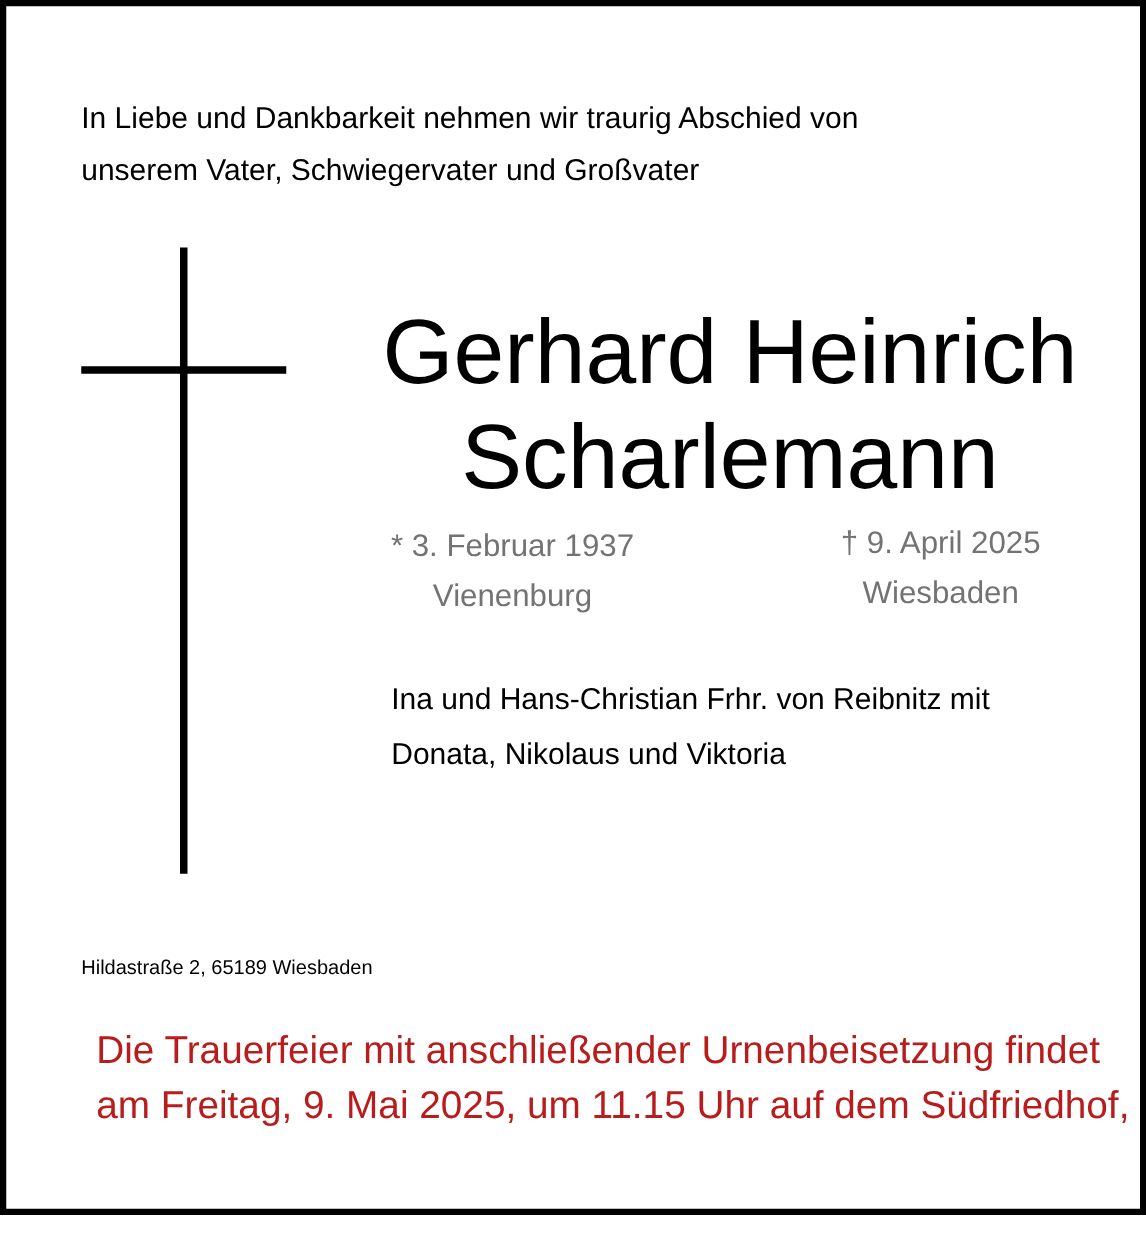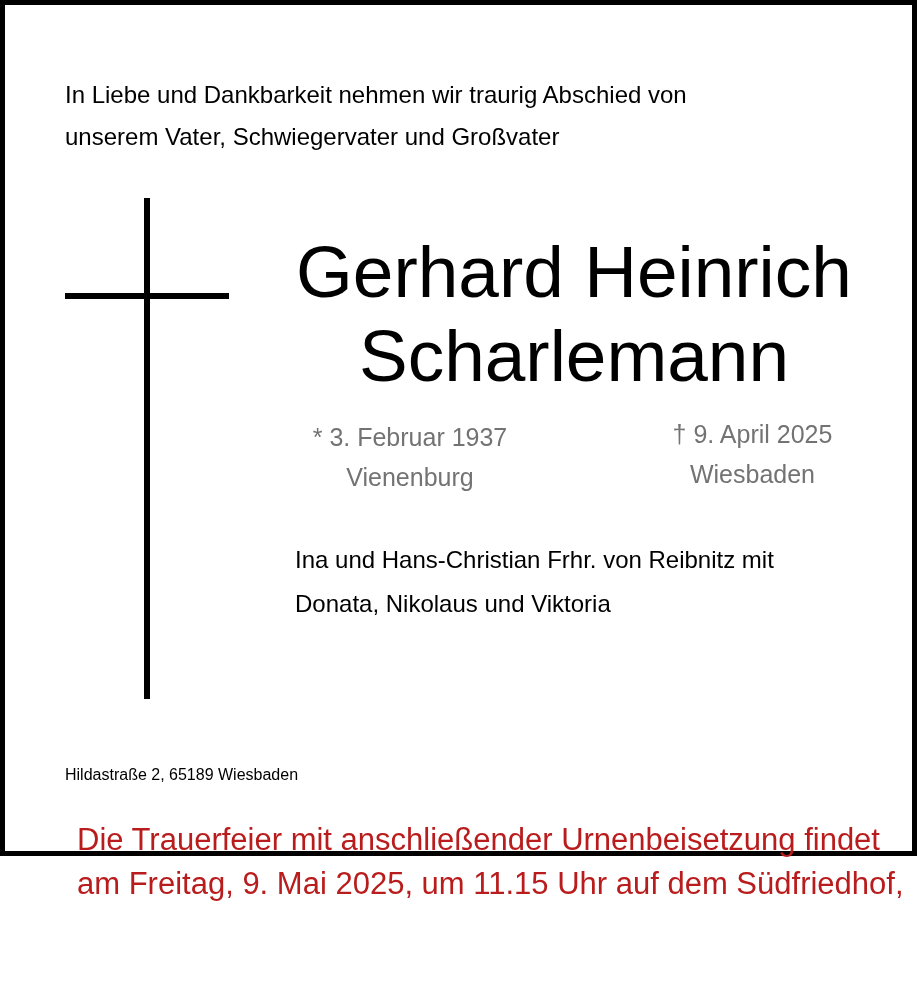--- a/index.html
+++ b/index.html
@@ -1,41 +1,41 @@
 <!DOCTYPE html>
 <html><head>
   <meta charset="utf-8">
   <style>
     html, body { margin: 0; padding: 0; background: #ffffff; }
     body { width: 917px; height: 1000px; position: relative; overflow: hidden; }
     .frame {
-      position: absolute; left: 0; top: 0; width: 917px; height: 856px;
+      position: absolute; left: 0; top: 0; width: 917px; height: 972px;
       box-sizing: border-box; border: 5px solid #000000; background: #ffffff;
     }
     .txt {
       position: absolute; margin: 0; color: #000000;
       font-family: "Liberation Sans", sans-serif; font-size: 16px;
       white-space: nowrap; line-height: 1;
     }
     .intro { left: 60px; top: 69px; line-height: 42px; font-size: 24px; }
     .intro span { display: block; }
     .cross-v { position: absolute; left: 139px; top: 193px; width: 6px; height: 501px; background: #000; }
     .cross-h { position: absolute; left: 60px; top: 288px; width: 164px; height: 6px; background: #000; }
     .name {
       position: absolute; left: 256px; width: 620px; top: 222px;
       text-align: center; font-family: "Liberation Sans", sans-serif;
-      font-size: 73px; line-height: 84px; color: #000; margin: 3px; font-weight: normal;
+      font-size: 73px; line-height: 84px; color: #000; margin: 13px; font-weight: normal;
     }
     .name span { display: block; white-space: nowrap; }
     .date-block { position: absolute; text-align: center; font-family: "Liberation Sans", sans-serif; font-size: 25px; line-height: 40px; color:#737373; }
     .date-block span { display: block; white-space: nowrap; }
     .birth { left: 270px; width: 270px; top: 412px; }
     .death { left: 630px; width: 235px; top: 409px; }
     .family { position: absolute; left: 290px; font-family: "Liberation Sans", sans-serif; font-size: 24px; line-height: 44px; color:#000; }
-    .family span { display: block; white-space: nowrap; }
+    .family span { display: block; white-space: nowrap; margin-left: 18px; }
     .fam1 { top: 533px; }
     .fam2 { top: 635px; }
     .address { left: 60px; top: 762px; }
     .ceremony { position: absolute; left: 72px; top: 813px; font-family: "Liberation Sans", sans-serif; font-size: 31px; line-height: 44px; color:#b91c1c; }
     .ceremony span { display: block; white-space: nowrap; }
   </style>
 </head>
 <body>
 
 <div class="frame">

